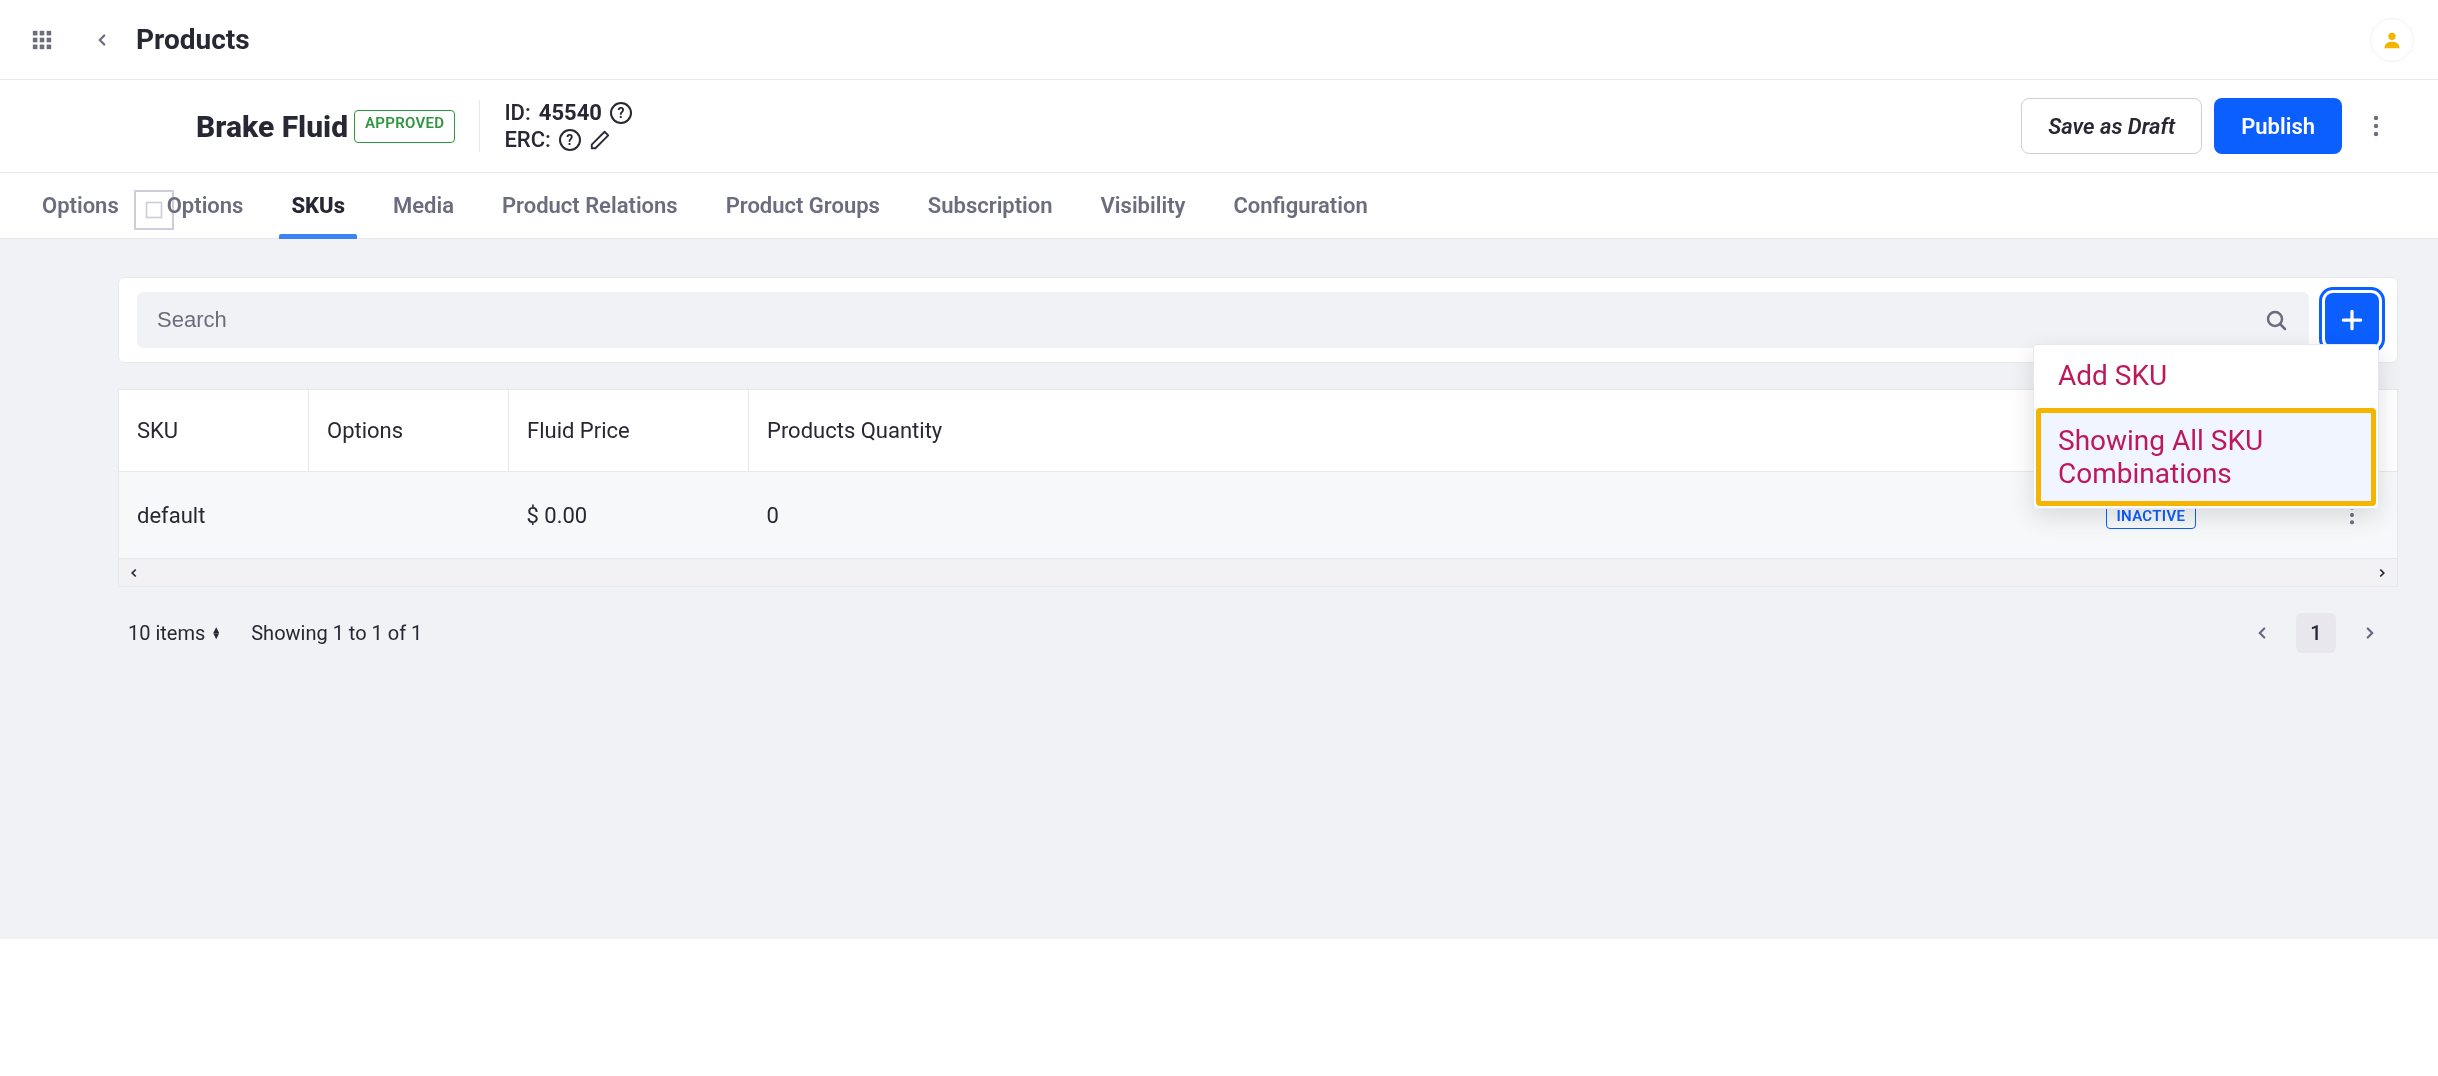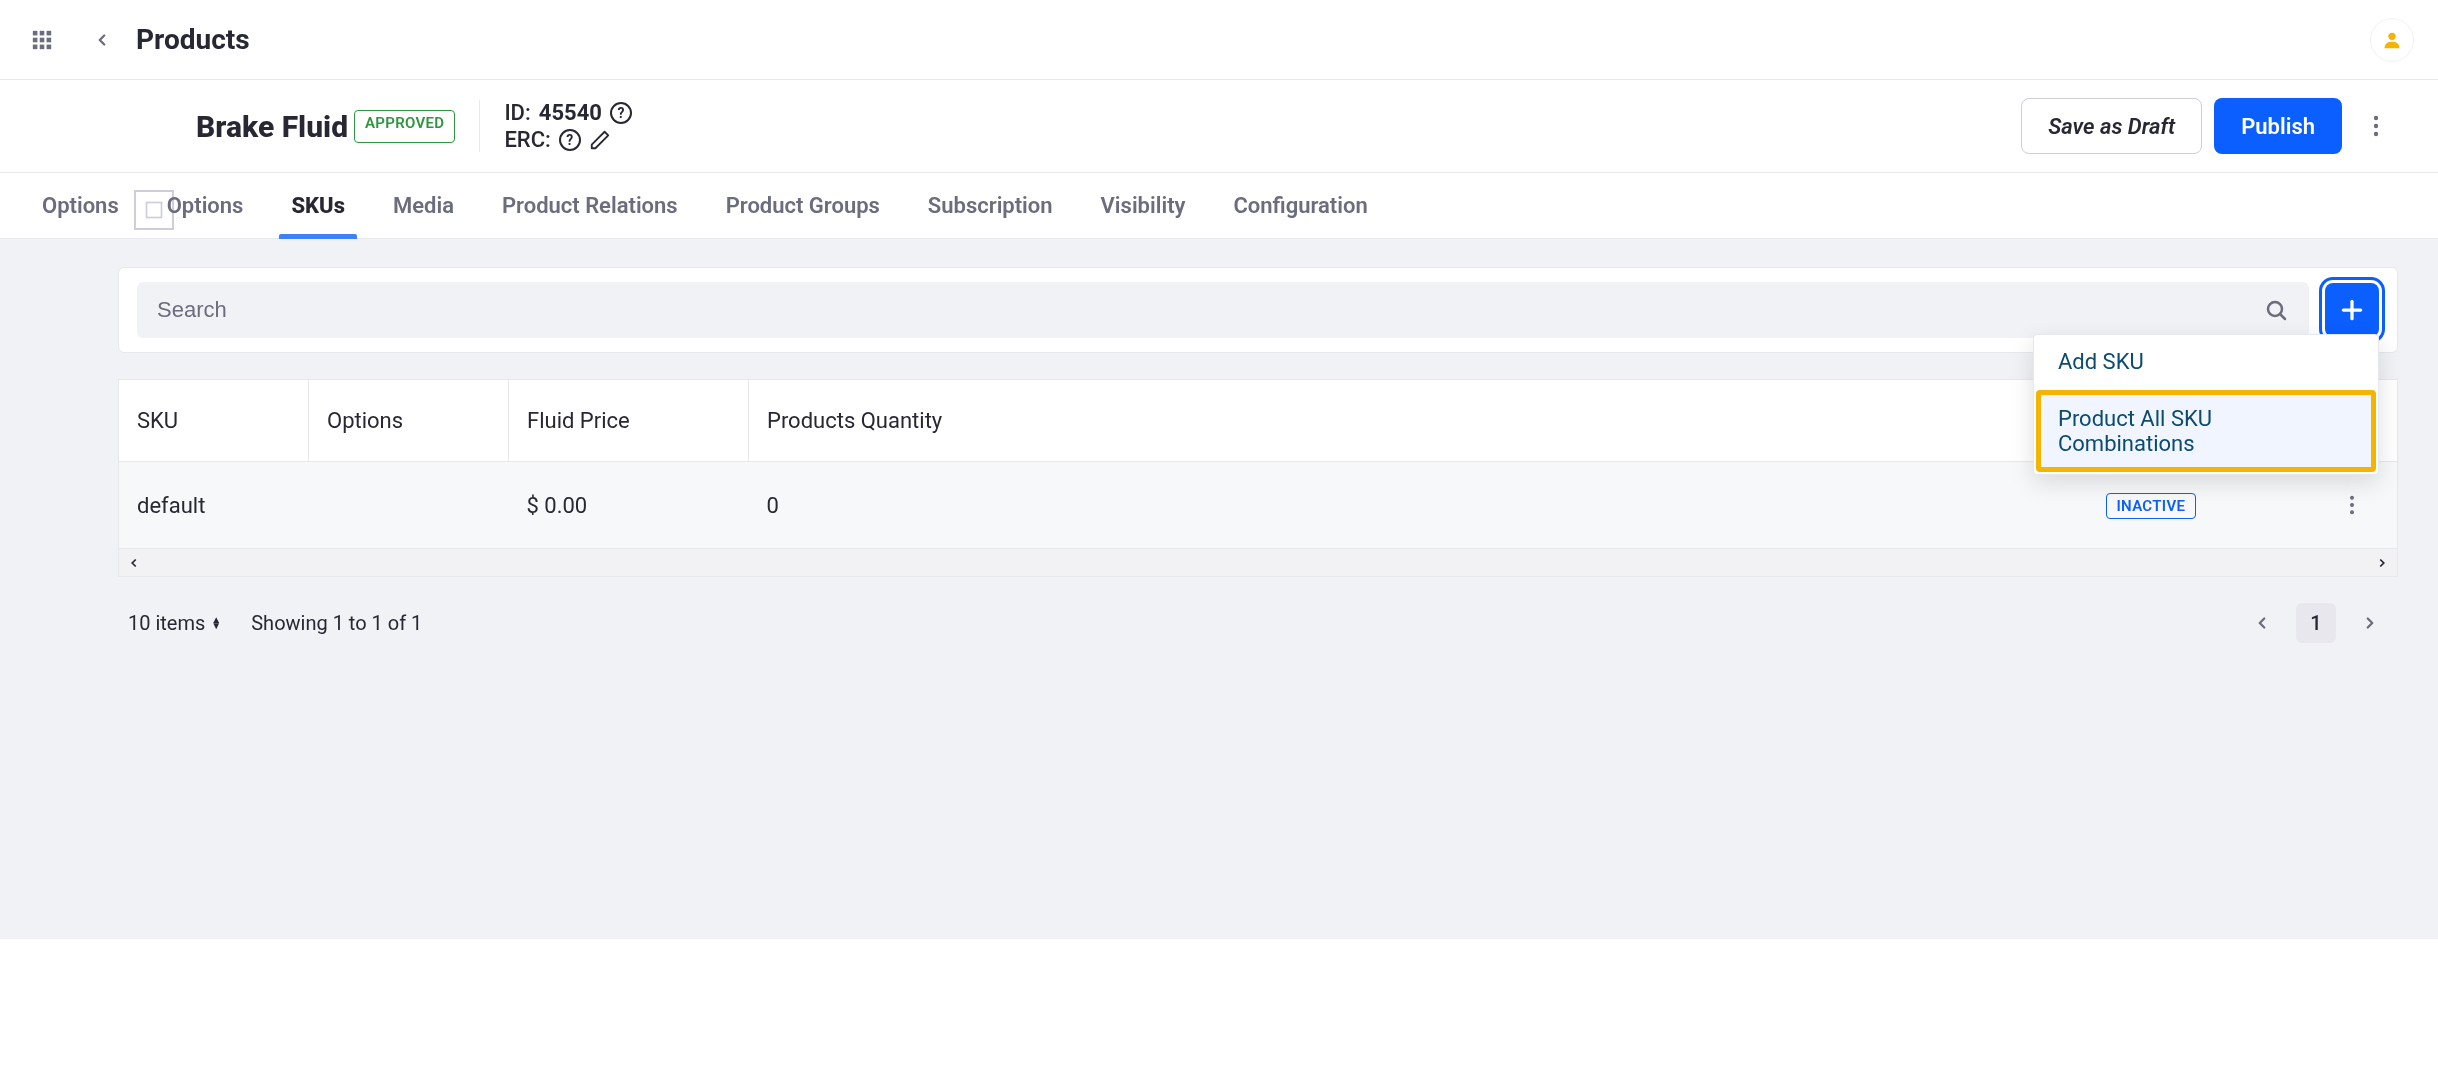--- a/index.html
+++ b/index.html
@@ -173,21 +173,21 @@
     position: absolute;
     left: -10px; right: -10px; bottom: -1px;
     height: 5px;
     background: #3b82f6;
     border-radius: 2px 2px 0 0;
   }
   
   .content {
     background: #f1f2f5;
     min-height: 700px;
-    padding: 28px 40px 30px 118px;
+    padding: 38px 40px 30px 118px;
   }
   .panel {
     background: #fff;
     border: 1px solid #e7e7ed;
     border-radius: 6px;
   }
   .search-panel {
     padding: 14px 18px;
     display: flex;
     align-items: center;
@@ -236,22 +236,22 @@
     right: 18px;
     width: 346px;
     background: #fff;
     border: 1px solid #e7e7ed;
     border-radius: 4px;
     box-shadow: 0 8px 24px rgba(0,0,0,.12);
     z-index: 30;
   }
   .dropdown-item {
     padding: 14px 24px;
-    font-size: 22px;
-    color: #0c4a6e;
+    font-size: 28px;
+    color: #be185d;
     cursor: pointer;
   }
   .dropdown-item.highlight {
     background: #f0f5ff;
     outline: 5px solid #f5b400;
     outline-offset: -3px;
     border-radius: 2px;
     margin: 4px;
     padding: 14px 20px;
   }
@@ -437,21 +437,21 @@
     </div>
     <div class="add-btn">
       <svg width="26" height="26" viewBox="0 0 24 24" fill="none" stroke="currentColor" stroke-width="3" stroke-linecap="round">
           <line x1="12" y1="4" x2="12" y2="20"></line>
           <line x1="4" y1="12" x2="20" y2="12"></line>
         </svg>
     </div>
 
     <div class="dropdown">
       <div class="dropdown-item">Add SKU</div>
-      <div class="dropdown-item highlight">Product All SKU Combinations</div>
+      <div class="dropdown-item highlight">Showing All SKU Combinations</div>
     </div>
   </div>
 
   <div class="table-wrap">
     <table class="data">
       <thead>
         <tr>
           <th style="width:190px;">SKU</th>
           <th style="width:200px;">Options</th>
           <th style="width:240px;">Fluid Price</th>

